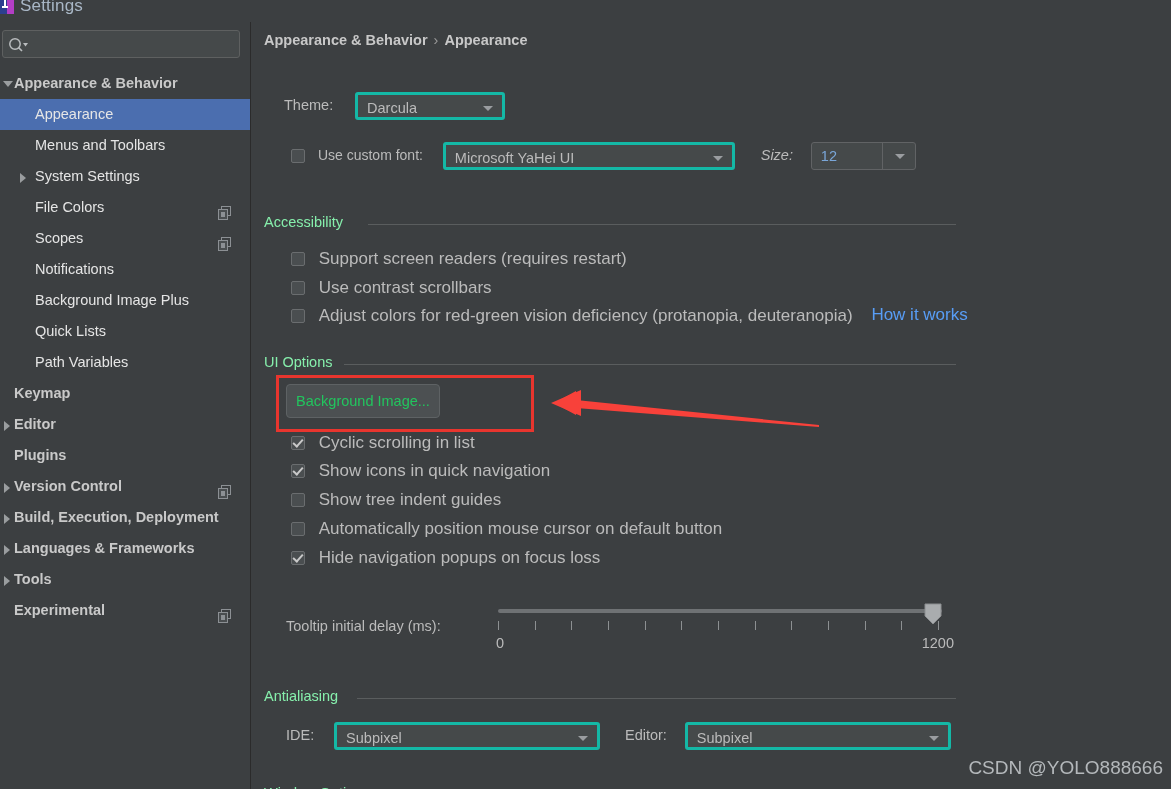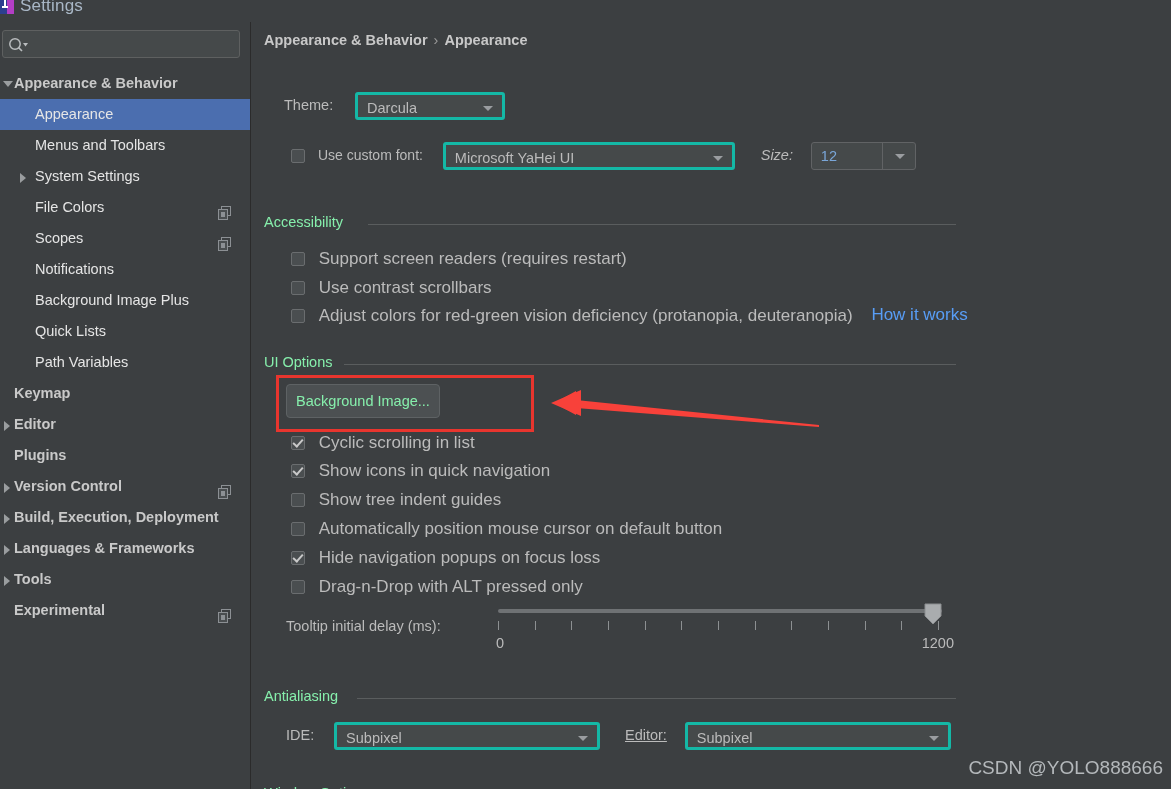--- a/index.html
+++ b/index.html
@@ -72,21 +72,21 @@
   .cbrow{position:absolute;white-space:nowrap;font-size:17px;color:#bbbbbb;}
   .cbrow .cbtext{margin-left:9px;vertical-align:middle;}
 
   
   .group{position:absolute;white-space:nowrap;}
   .group .gtitle{font-size:14.5px;color:#86efac;}
   .group .gline{position:absolute;height:1px;background:#5a5d5e;top:10px;}
 
   
   .btn3d{position:absolute;background:#4c5052;border:1px solid #5e6264;border-radius:4px;
-         color:#86efac;font-size:14.5px;text-align:center;box-sizing:border-box;}
+         color:#22c55e;font-size:14.5px;text-align:center;box-sizing:border-box;}
 
   
   .redbox{position:absolute;border:3px solid #e8352e;box-sizing:border-box;}
   .arrow-svg{position:absolute;}
 
   
   .slider{position:absolute;}
   .slider .track{position:absolute;left:0;top:0;height:4px;background:#6f7274;border-radius:2px;}
   .slider .tick{position:absolute;top:12px;width:1px;height:9px;background:#8d9092;}
   .slider .thumb{position:absolute;top:-6px;width:18px;height:22px;}
@@ -311,24 +311,20 @@
       <span class="cb"></span>
       <span class="cbtext">Show tree indent guides</span>
     </div>
     <div class="cbrow" style="left:40px;top:496px;">
       <span class="cb"></span>
       <span class="cbtext">Automatically position mouse cursor on default button</span>
     </div>
     <div class="cbrow" style="left:40px;top:525px;">
       <span class="cb checked"></span>
       <span class="cbtext">Hide navigation popups on focus loss</span>
-    </div>
-    <div class="cbrow" style="left:40px;top:554px;">
-      <span class="cb"></span>
-      <span class="cbtext">Drag-n-Drop with ALT pressed only</span>
     </div>
 
     <div class="row" style="left:35px;top:596px;">
       <span class="lbl-static">Tooltip initial delay (ms):</span>
     </div>
     <div class="slider" style="left:245px;top:587px;width:448px;height:50px;">
       <div class="track" style="left:2px;width:444px;"></div>
       <div>
           <div class="tick" style="left: 2px;"></div>
           <div class="tick" style="left: 38.6667px;"></div>
@@ -356,21 +352,21 @@
     <div class="group" style="left:13px;top:666px;">
       <span class="gtitle">Antialiasing</span>
       <span class="gline" style="left:93px;width:599px;"></span>
     </div>
     <div class="row" style="left:35px;top:700px;">
       <span class="lbl-static">IDE:</span>
       <span class="combo" style="width:266px;margin-left:16px;">
         <span class="val">Subpixel</span>
         <span class="tri"></span>
       </span>
-      <span class="lbl-static" style="margin-left:21px;text-decoration:underline;">Editor:</span>
+      <span class="lbl-static" style="margin-left:21px;">Editor:</span>
       <span class="combo" style="width:266px;margin-left:14px;">
         <span class="val">Subpixel</span>
         <span class="tri"></span>
       </span>
     </div>
 
     <div class="group" style="left:13px;top:763px;">
       <span class="gtitle">Window Options</span>
       
     </div>

